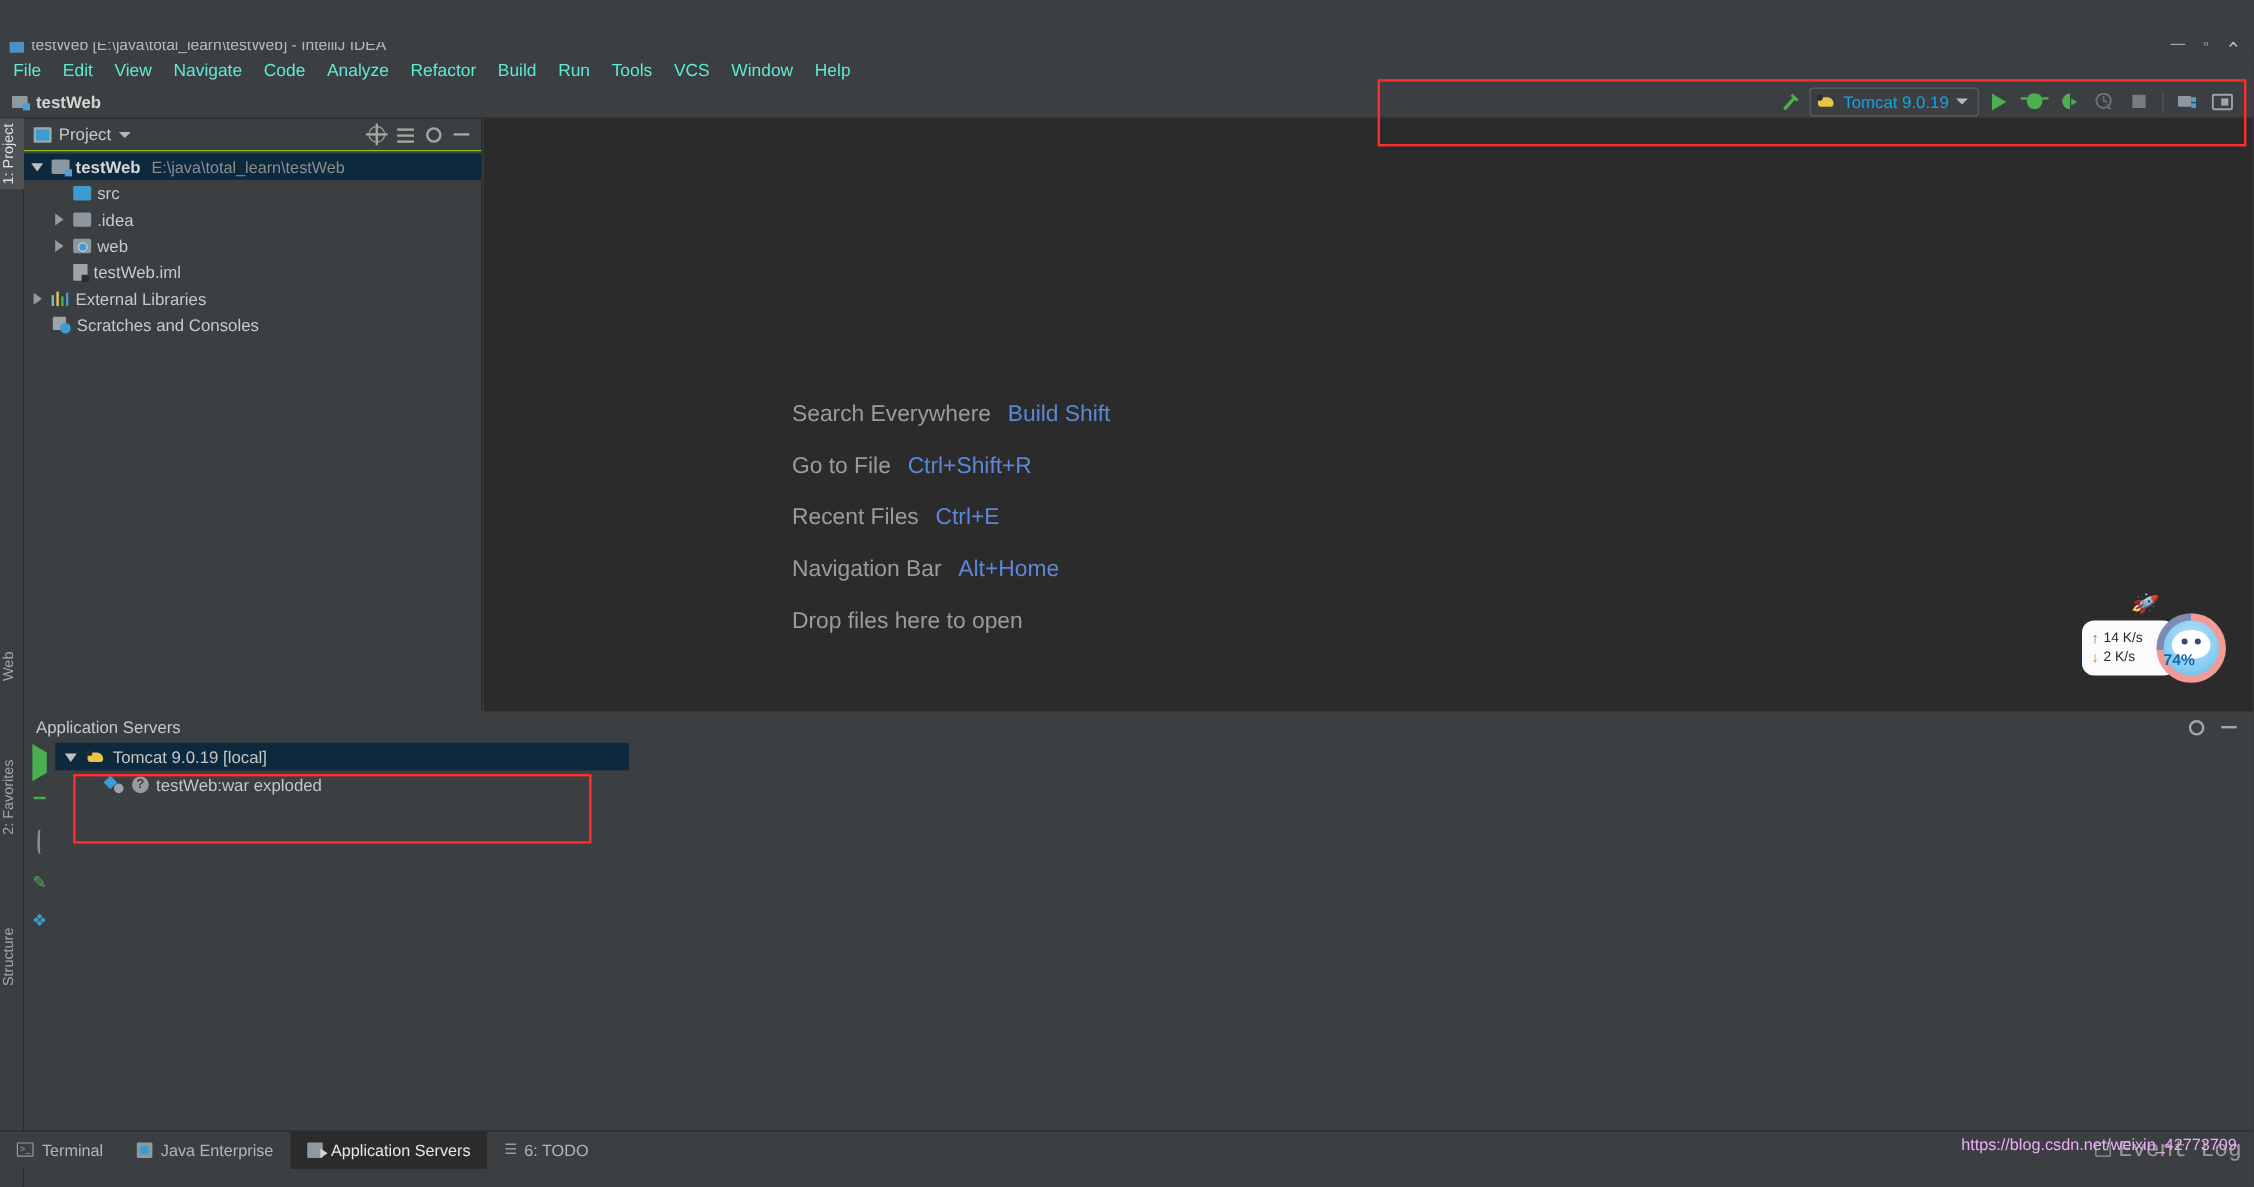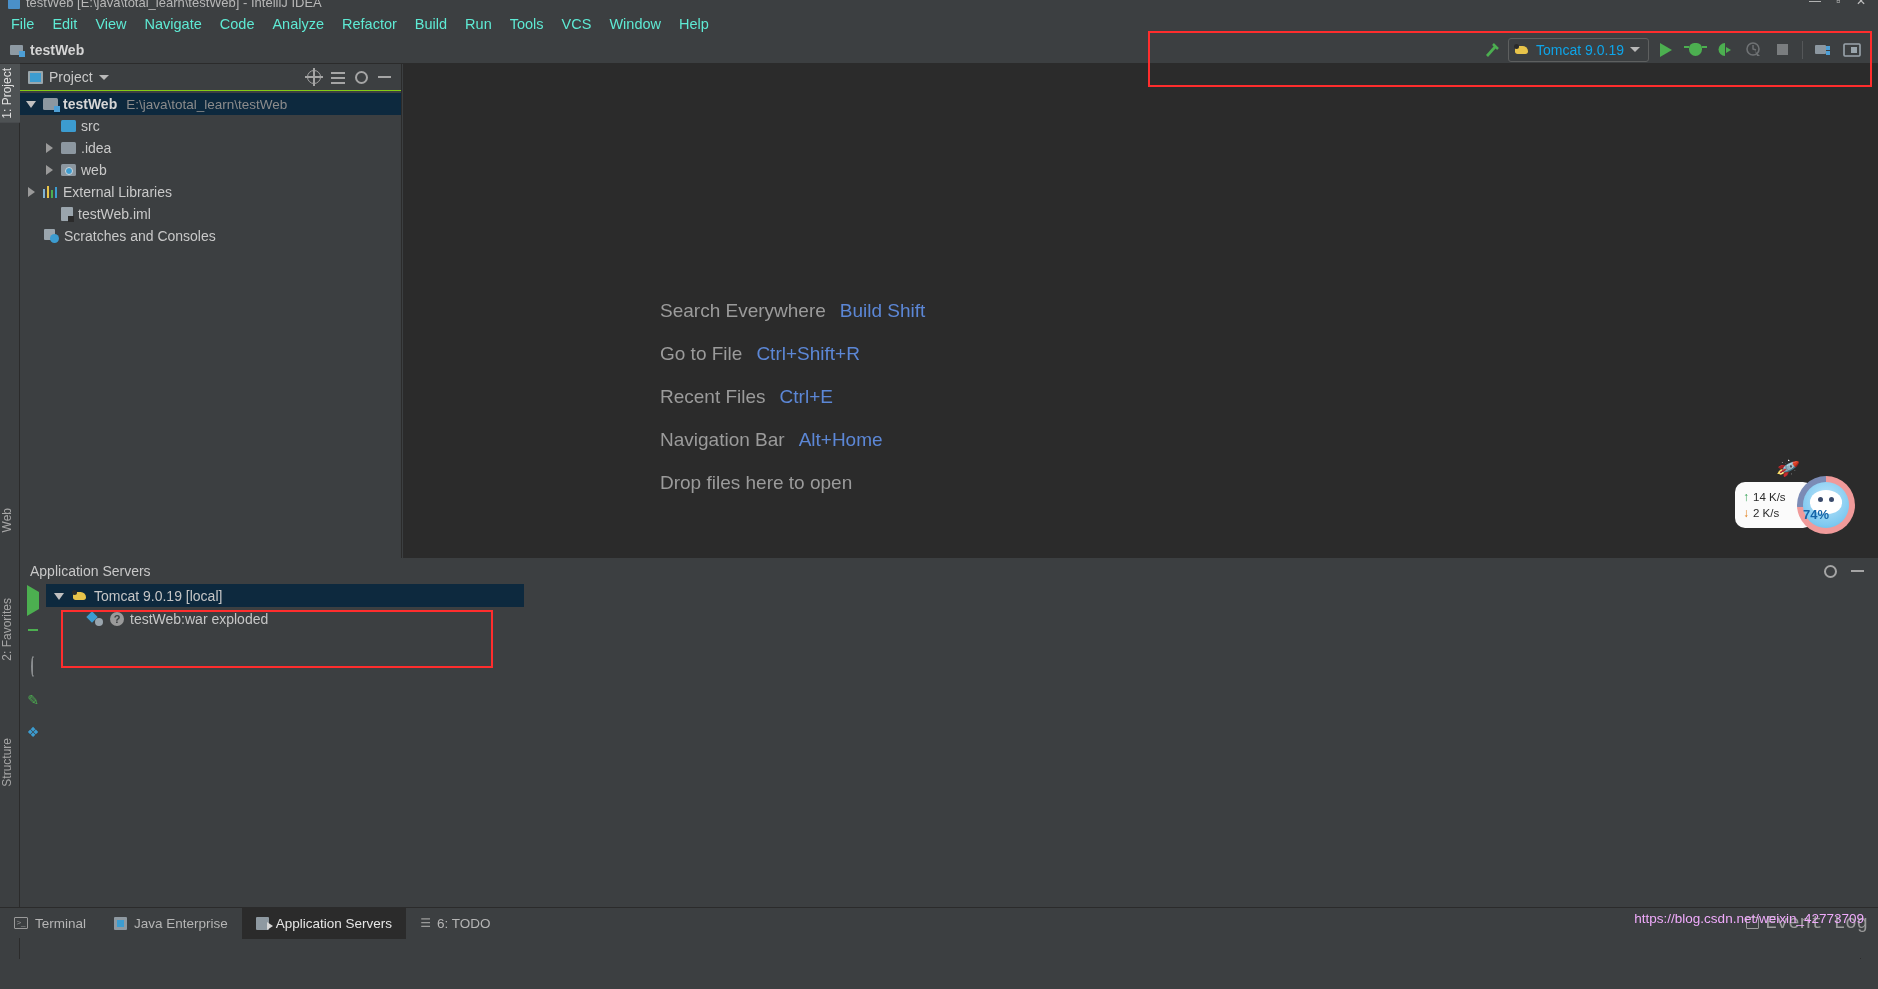--- a/index.html
+++ b/index.html
@@ -2,21 +2,21 @@
 <html><head>
 <meta charset="utf-8">
 <style>
   * { box-sizing: border-box; margin: 0; padding: 0; }
   html, body {
     width: 1878px; height: 989px;
     background: #3c3f41;
     font-family: "Liberation Sans", sans-serif;
     overflow: hidden;
   }
-  #app { position: relative; width: 1878px; height: 938px; background: #3c3f41; }
+  #app { position: relative; width: 1878px; height: 938px; background: #3c3f41; margin-top: 35px; }
 
   
   .titlebar {
     position: absolute; top: 0; left: 0; width: 1878px; height: 12px;
     background: #3c3f41; color: #9a9a9a; font-size: 13px;
     overflow: hidden; white-space: nowrap;
   }
   .titlebar .tb-inner {
     position: absolute; top: -5px; left: 8px;
     display: flex; align-items: center; gap: 6px;
@@ -503,34 +503,34 @@
       <div class="tree-row indent-1">
         <span class="twisty closed"></span>
         <span class="ic-folder"></span>
         <span class="node-name">.idea</span>
       </div>
       <div class="tree-row indent-1">
         <span class="twisty closed"></span>
         <span class="ic-folder web"></span>
         <span class="node-name">web</span>
       </div>
+      <div class="tree-row indent-1">
+        <span class="twisty"></span>
+        <span class="ic-file"></span>
+        <span class="node-name">testWeb.iml</span>
+      </div>
       <div class="tree-row">
         <span class="twisty closed"></span>
         <span class="ic-lib">
           <i style="height:9px;background:#7fb3d5;"></i>
           <i style="height:12px;background:#e8c44a;"></i>
           <i style="height:8px;background:#4caf50;"></i>
           <i style="height:11px;background:#3c9cd0;"></i>
         </span>
         <span class="node-name">External Libraries</span>
-      </div>
-      <div class="tree-row indent-1">
-        <span class="twisty"></span>
-        <span class="ic-file"></span>
-        <span class="node-name">testWeb.iml</span>
       </div>
       <div class="tree-row" style="padding-left:24px;">
         <span class="ic-scratch"></span>
         <span class="node-name">Scratches and Consoles</span>
       </div>
     </div>
   </div>
 
   <div class="editor-area">
     <div class="hints">

